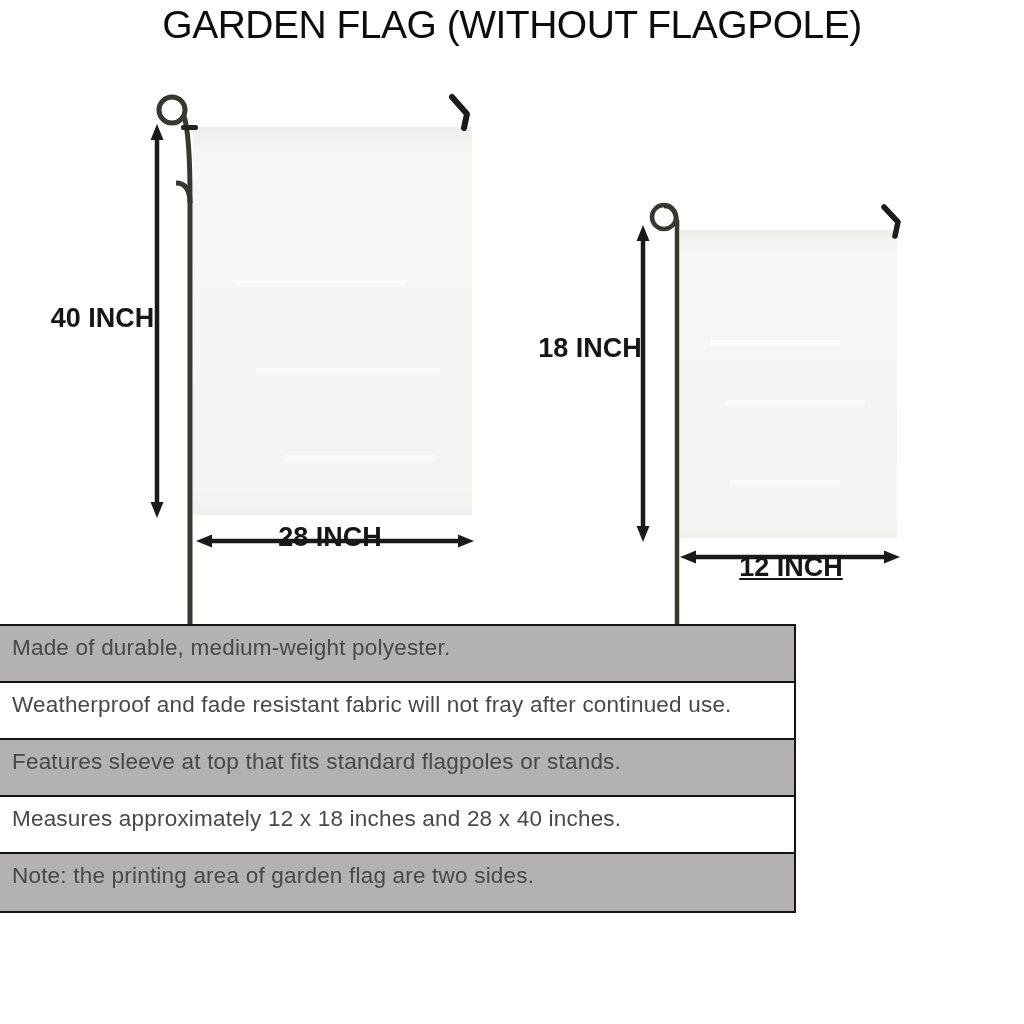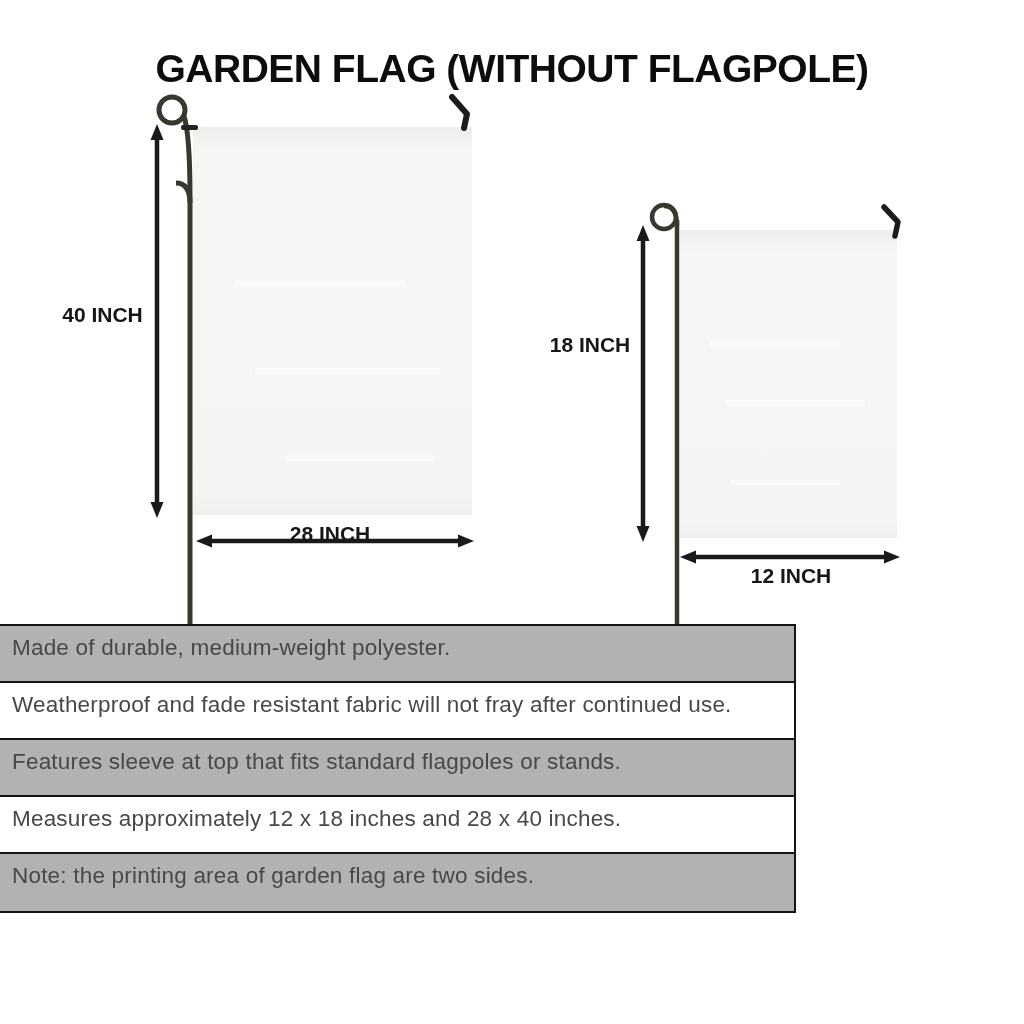--- a/index.html
+++ b/index.html
@@ -3,27 +3,26 @@
 <meta charset="utf-8">
 <style>
   html,body{margin:0;padding:0;background:#ffffff;}
   #canvas{
     position:relative;width:1024px;height:1024px;background:#ffffff;
     overflow:hidden;font-family:"Liberation Sans",sans-serif;
   }
   
   .title-block{position:absolute;top:4px;left:0;width:100%;text-align:center;}
   .title-line{
-    font-weight:700;font-size:39px;line-height:41px;color:#0d0d0d;
+    font-weight:400;font-size:39px;line-height:41px;color:#0d0d0d;
     letter-spacing:-0.5px;
-    margin-top:44px;
   }
   
   .dim-label{
-    position:absolute;font-weight:700;font-size:21px;color:#161616;
+    position:absolute;font-weight:700;font-size:27px;color:#161616;
     text-align:center;letter-spacing:0px;white-space:nowrap;
   }
   
   .assembly{position:absolute;}
   
   .feature-table{
     position:absolute;left:-4px;top:624px;width:800px;
     border:2px solid #141414;background:#ffffff;box-sizing:border-box;
   }
   .feature-row{
@@ -108,21 +107,21 @@
     <g stroke="#1a1a1a" fill="#1a1a1a">
       <line x1="134" y1="367" x2="326" y2="367" stroke-width="4.5"></line>
       <polygon points="120,367 136,360.5 136,373.5" stroke="none"></polygon>
       <polygon points="340,367 324,360.5 324,373.5" stroke="none"></polygon>
     </g>
   </svg>
 
   <div class="dim-label" style="left:45px;top:303px;width:115px;">40 INCH</div>
   <div class="dim-label" style="left:250px;top:522px;width:160px;">28 INCH</div>
   <div class="dim-label" style="left:520px;top:333px;width:140px;">18 INCH</div>
-  <div class="dim-label" style="left:721px;top:564px;width:140px;">12 INCH</div>
+  <div class="dim-label" style="left:721px;top:552px;width:140px;text-decoration:underline;">12 INCH</div>
 
   <div class="feature-table">
     <div class="feature-row shaded">Made of durable, medium-weight polyester.</div>
     <div class="feature-row">Weatherproof and fade resistant fabric will not fray after continued use.</div>
     <div class="feature-row shaded">Features sleeve at top that fits standard flagpoles or stands.</div>
     <div class="feature-row">Measures approximately 12 x 18 inches and 28 x 40 inches.</div>
     <div class="feature-row shaded">Note: the printing area of garden flag are two sides.</div>
   </div>
 
 </div>

